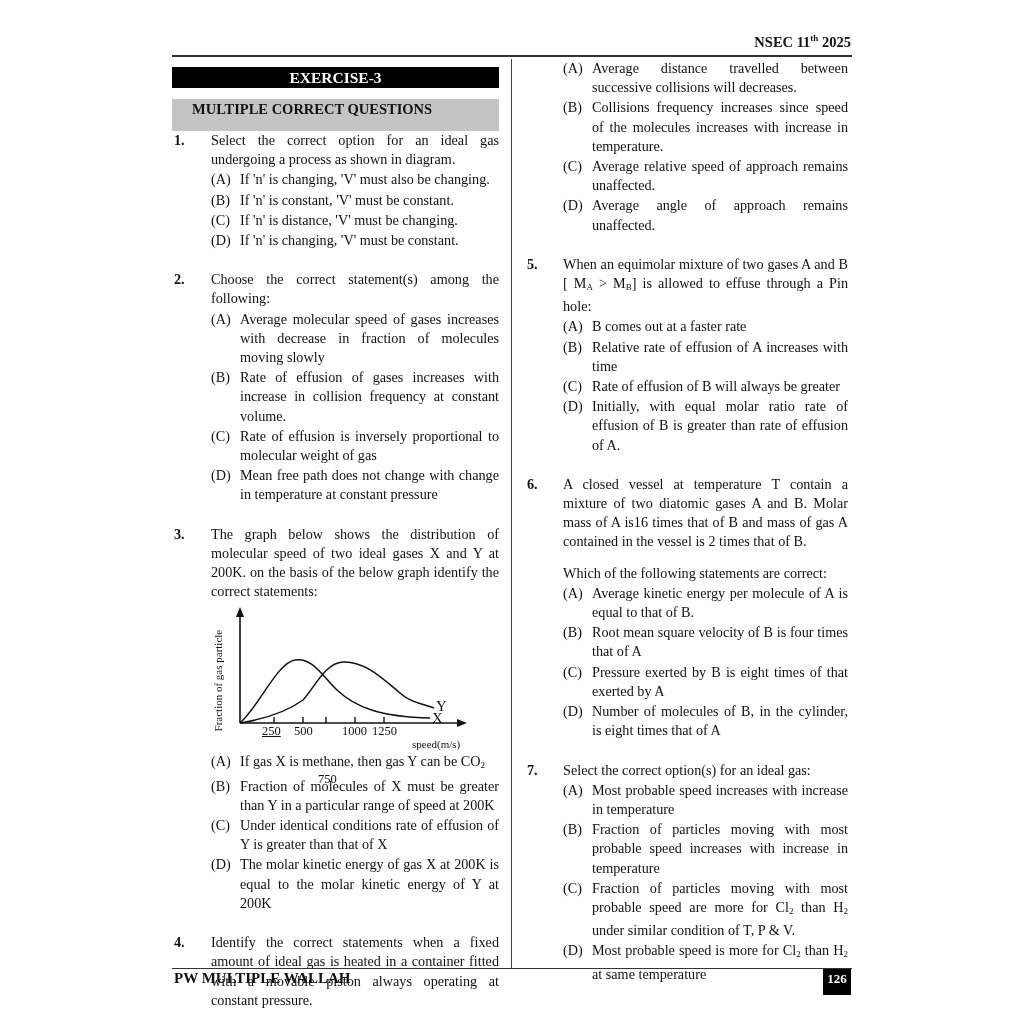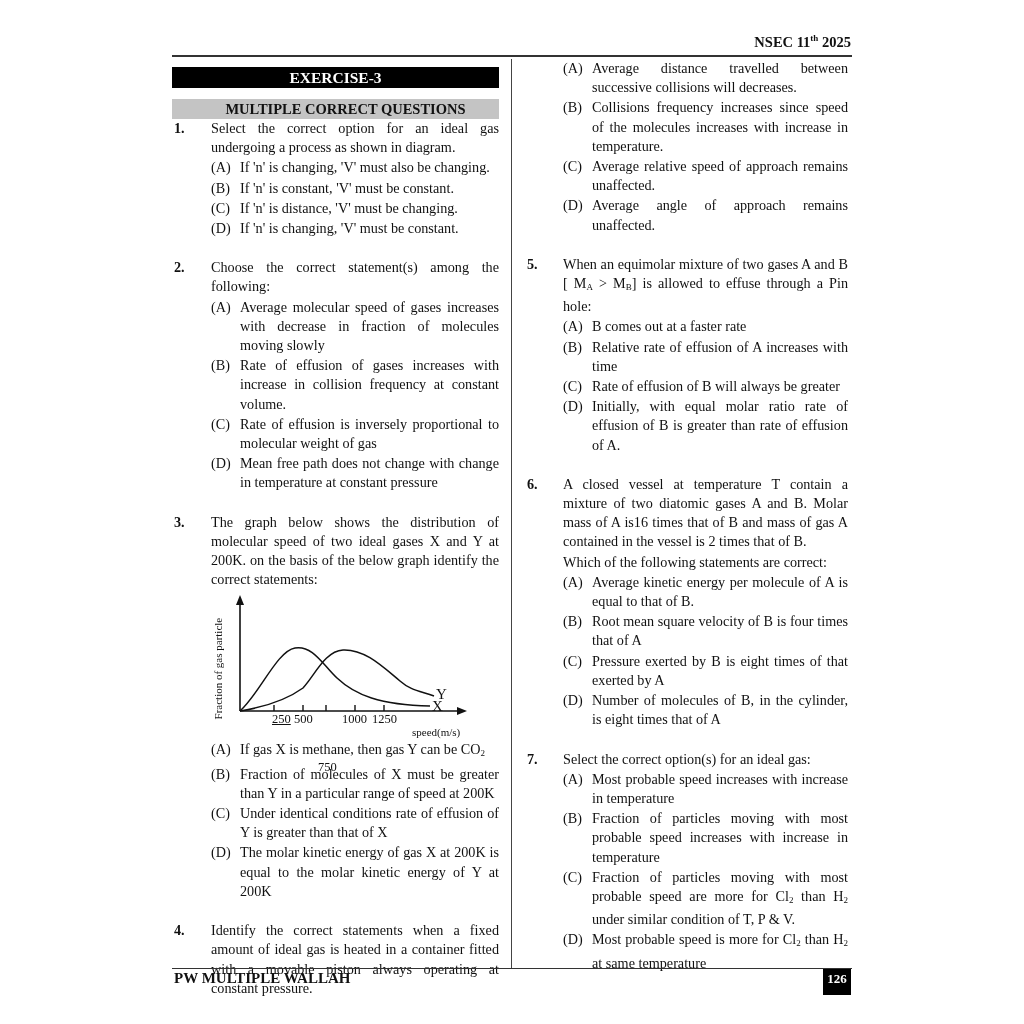--- a/index.html
+++ b/index.html
@@ -12,26 +12,26 @@
   .col-divider { position: absolute; top: 59px; left: 511px; width: 1px; height: 909px; background: #444; }
   .rule-bottom { position: absolute; top: 968px; left: 172px; width: 680px; height: 1px; background: #333; }
   .footer-brand { position: absolute; top: 970px; left: 174px; font-weight: bold; font-size: 15px; }
   .page-number { position: absolute; top: 969px; left: 823px; width: 28px; height: 26px; background: #000; color: #fff; font-weight: bold; font-size: 13px; text-align: center; line-height: 20px; }
 
   .col { position: absolute; top: 59px; font-size: 14.2px; line-height: 19.2px; }
   .col-left { left: 172px; width: 327px; }
   .col-right { left: 525px; width: 323px; }
 
   .exercise-banner { background: #000; color: #fff; font-weight: bold; text-align: center; font-size: 15.5px; height: 21px; line-height: 21px; margin-top: 8px; }
-  .section-banner { background: #c4c4c4; font-weight: bold; text-align: center; font-size: 14.5px; height: 20px; line-height: 20px; margin-top: 11px; padding-left: 20px; }
+  .section-banner { background: #c4c4c4; font-weight: bold; text-align: left; font-size: 14.5px; height: 32px; line-height: 20px; margin-top: 11px; padding-left: 20px; }
 
   .question { position: relative; padding-left: 39px; text-align: justify; }
   .q-num { position: absolute; left: 2px; top: 0; font-weight: bold; }
   .q-stem { text-align: justify; }
-  .q-stem-extra { text-align: justify; margin-top: 1px; }
+  .q-stem-extra { text-align: justify; margin-top: 12px; }
   .options { margin-top: 1px; }
   .option { position: relative; padding-left: 29px; text-align: justify; margin-bottom: 1px; }
   .opt-label { position: absolute; left: 0; top: 0; }
 
   sub { font-size: 9px; vertical-align: -2px; }
 
   .graph { position: relative; width: 260px; height: 145px; margin: 4px 0 2px 4px; }
   .graph svg { position: absolute; left: 0; top: 0; }
   .y-label { position: absolute; left: -6px; top: 66px; transform: rotate(-90deg); transform-origin: center; font-size: 11px; white-space: nowrap; width: 120px; text-align: center; margin-left: -50px; }
   .tick-label { position: absolute; top: 117px; font-size: 12.5px; }
@@ -90,21 +90,21 @@
         <line x1="88" y1="112" x2="88" y2="118" stroke="#111" stroke-width="1.4"></line>
         <line x1="111" y1="112" x2="111" y2="118" stroke="#111" stroke-width="1.4"></line>
         <line x1="140" y1="112" x2="140" y2="118" stroke="#111" stroke-width="1.4"></line>
         <line x1="169" y1="112" x2="169" y2="118" stroke="#111" stroke-width="1.4"></line>
 
         <path d="M25,118 C45,100 62,58 80,55 C98,52 108,72 122,85 C140,102 165,112 215,113" fill="none" stroke="#111" stroke-width="1.5"></path>
 
         <path d="M25,118 C50,114 70,108 88,95 C100,82 110,58 128,57 C150,56 168,74 185,88 C195,97 205,98 219,103" fill="none" stroke="#111" stroke-width="1.5"></path>
       </svg>
       <div class="y-label">Fraction of gas particle</div>
-      <span class="tick-label" style="left:57px;text-decoration:underline;">250</span>
+      <span class="tick-label" style="left:47px;text-decoration:underline;">250</span>
       <span class="tick-label" style="left:79px;">500</span>
       <span class="tick-label" style="left:103px;margin-top:48px;">750</span>
       <span class="tick-label" style="left:127px;">1000</span>
       <span class="tick-label" style="left:157px;">1250</span>
       <span class="x-label">speed(m/s)</span>
       <span class="curve-label" style="left:221px; top:92px;">Y</span>
       <span class="curve-label" style="left:217px; top:104px;">X</span>
     </div>
 
     <div class="options">

